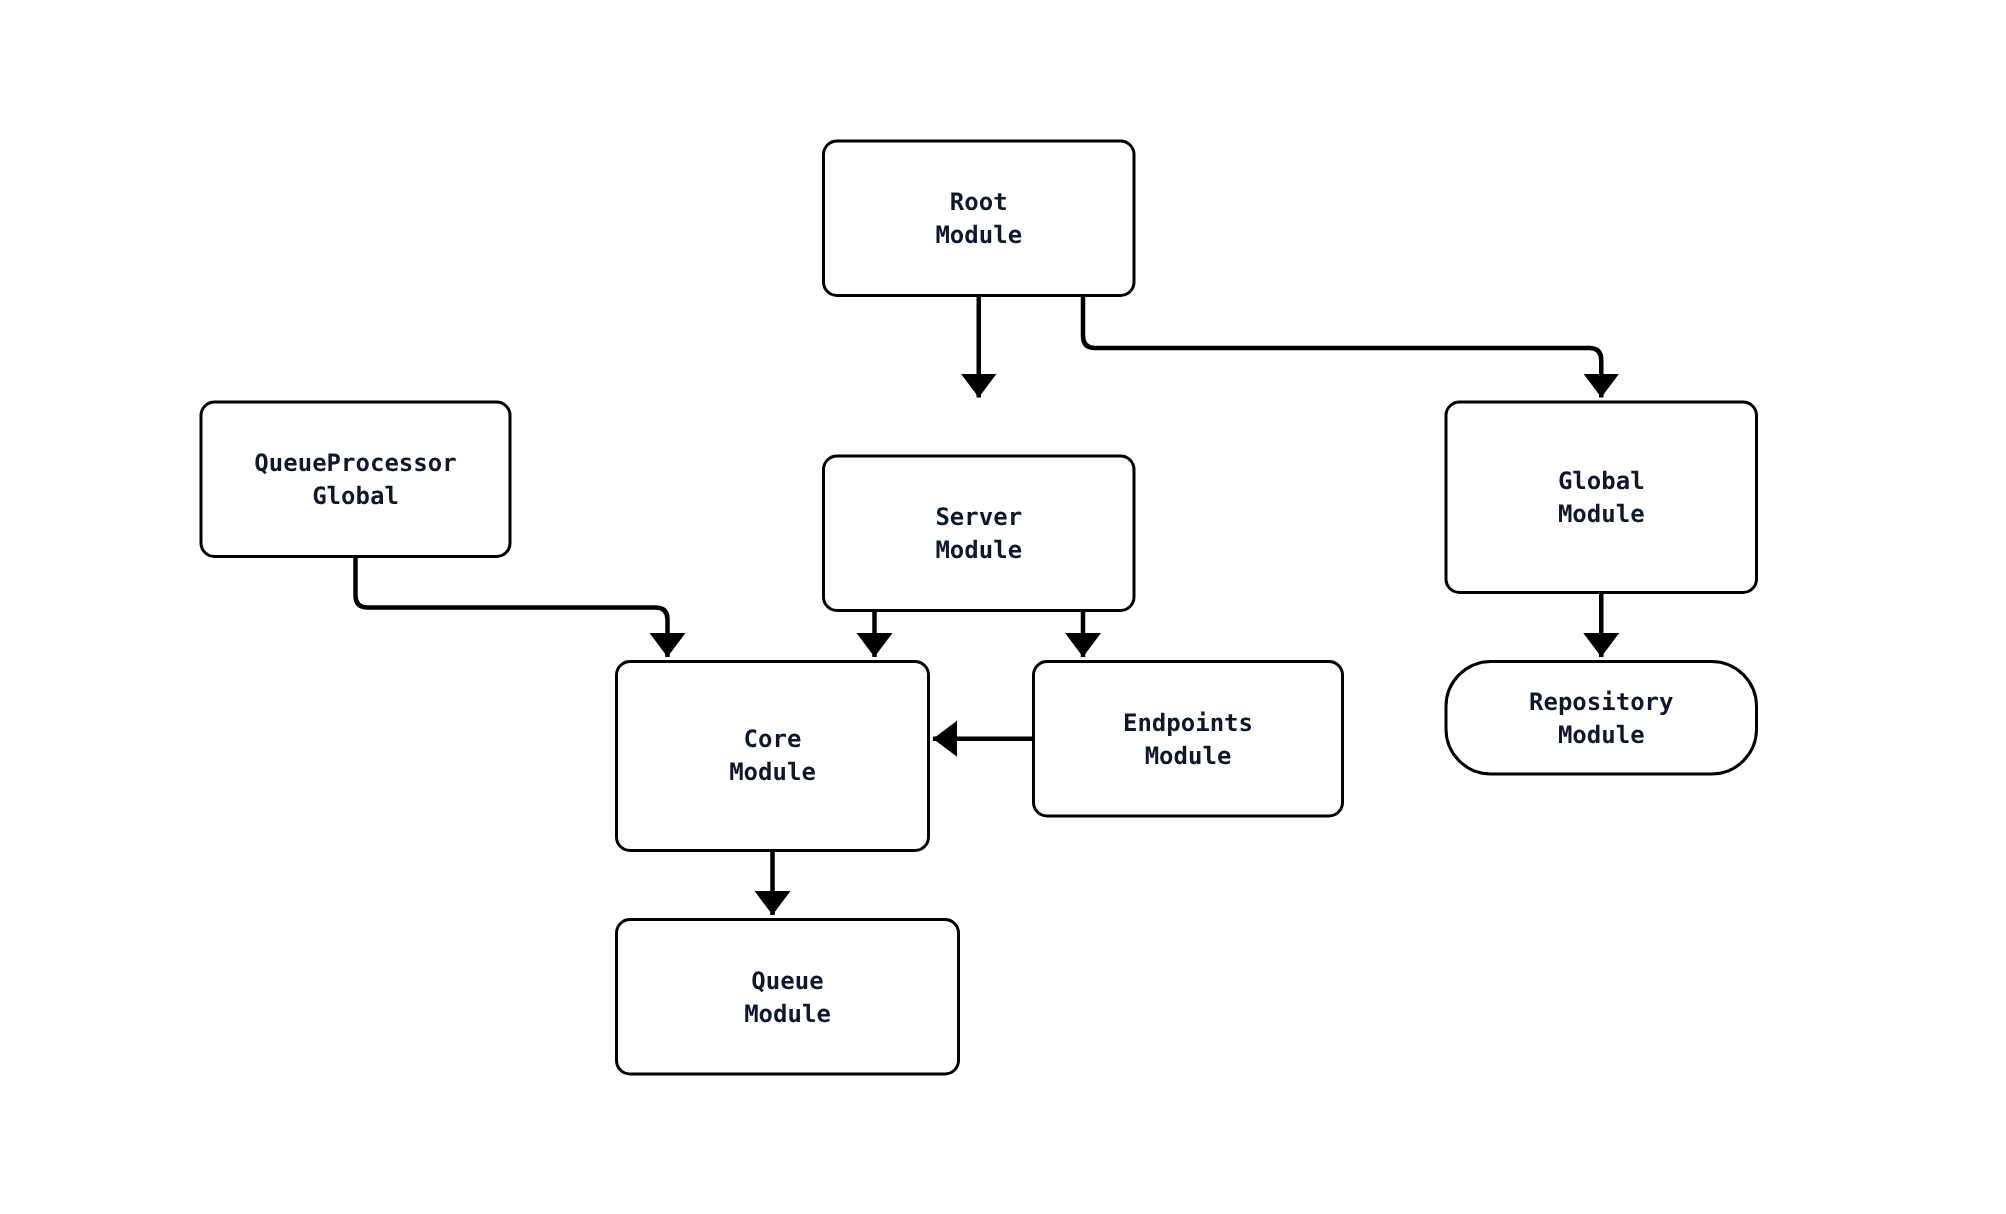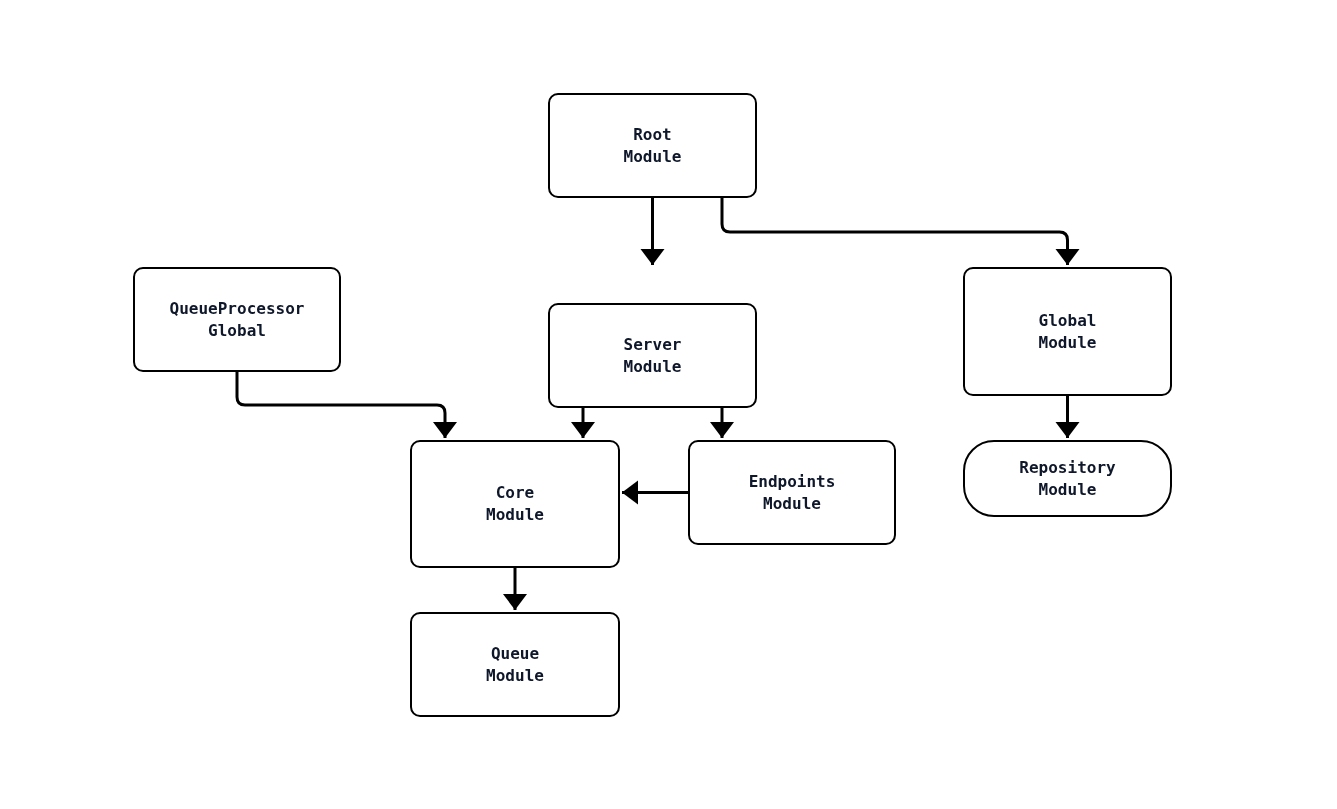--- a/index.html
+++ b/index.html
@@ -97,18 +97,18 @@
   <div class="node" style="left:688px; top:440px; width:208px; height:105px;">
     <span class="node-label">Endpoints
 Module</span>
   </div>
 
   <div class="node" style="left:963px; top:440px; width:209px; height:77px;border-radius:31px;">
     <span class="node-label">Repository
 Module</span>
   </div>
 
-  <div class="node" style="left:410px; top:612px; width:210px; height:105px;border-radius:10px;">
+  <div class="node" style="left:410px; top:612px; width:230px; height:105px;border-radius:10px;">
     <span class="node-label">Queue
 Module</span>
   </div>
 
 </div>
 
 </body></html>

